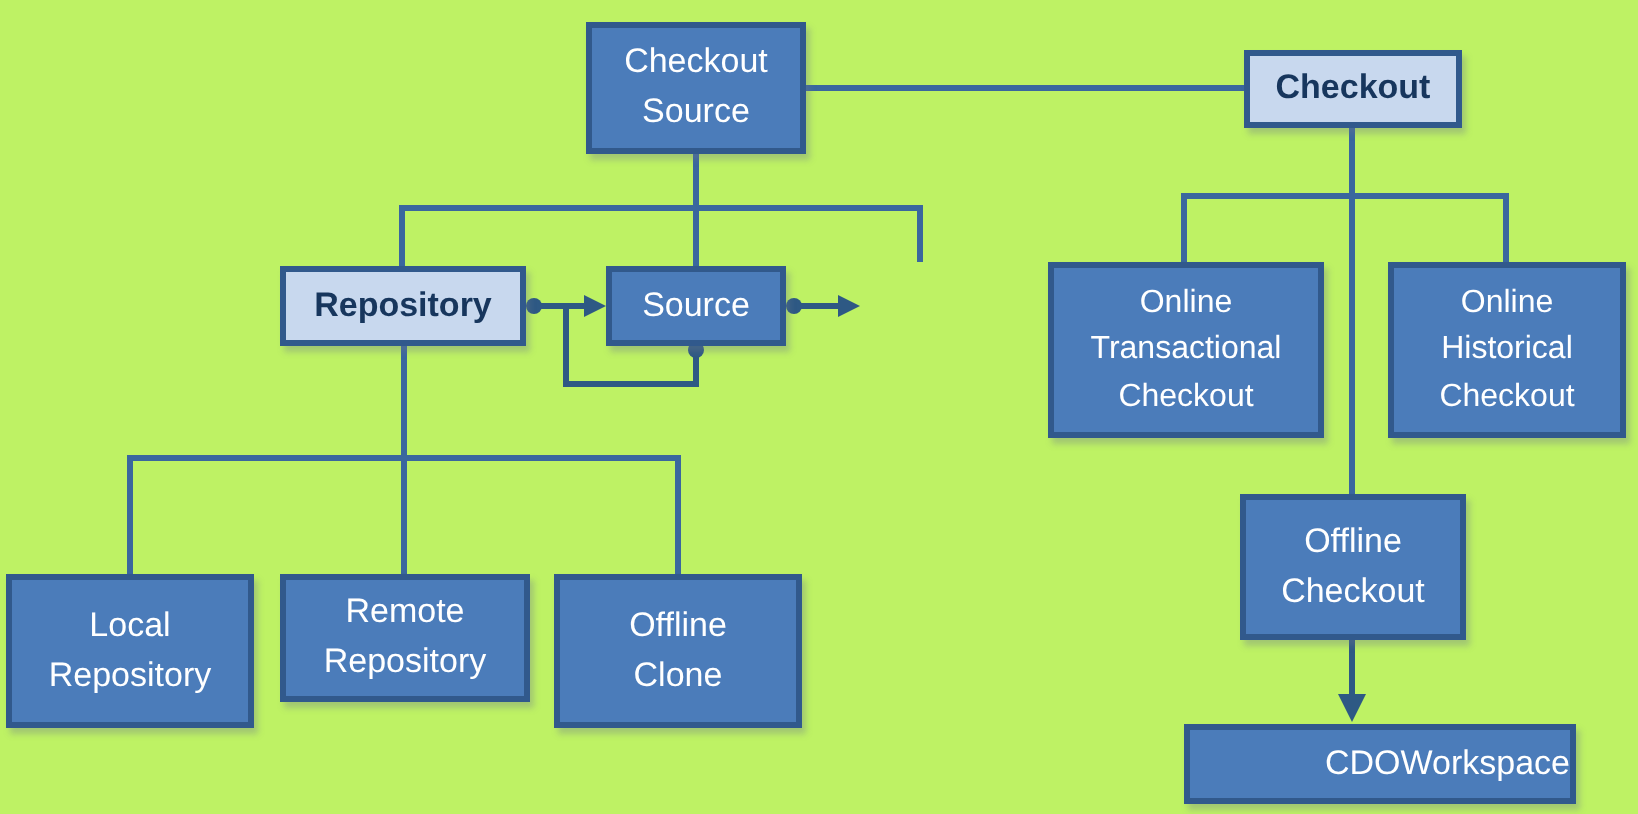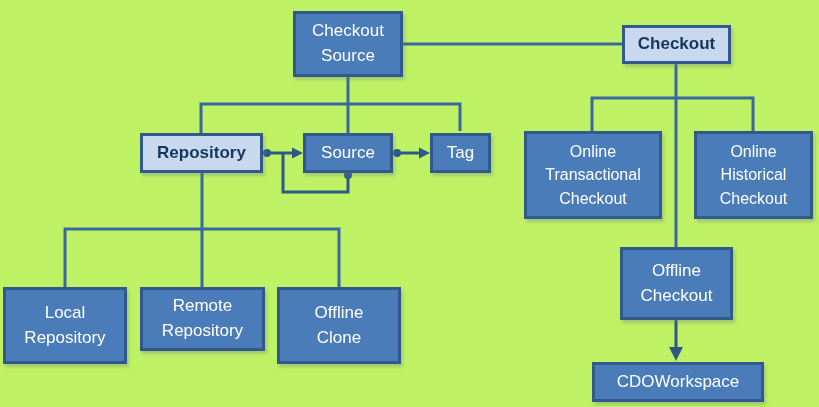--- a/index.html
+++ b/index.html
@@ -39,21 +39,21 @@
   .label { white-space: pre-line; }
 
   #checkout-source     { left: 293px; top: 11px;  width: 110px; height: 66px; }
   #checkout            { left: 622px; top: 25px;  width: 109px; height: 39px; }
   #repository          { left: 140px; top: 133px; width: 123px; height: 40px; }
   #branch              { left: 303px; top: 133px; width: 90px;  height: 40px; }
   #tag                 { left: 430px; top: 133px; width: 61px;  height: 40px; }
   #online-transactional{ left: 524px; top: 131px; width: 138px; height: 88px; font-size: 16px; }
   #online-historical   { left: 694px; top: 131px; width: 119px; height: 88px; font-size: 16px; }
   #offline-checkout    { left: 620px; top: 247px; width: 113px; height: 73px; }
-  #cdoworkspace        { left: 592px; top: 362px; width: 172px; height: 40px; }
+  #cdoworkspace        { left: 592px; top: 362px; width: 196px; height: 40px; justify-content: flex-end; }
   #local-repository    { left: 3px;   top: 287px; width: 124px; height: 77px; justify-content: center; }
   #remote-repository   { left: 140px; top: 287px; width: 125px; height: 64px; }
   #offline-clone       { left: 277px; top: 287px; width: 124px; height: 77px; }
 </style>
 </head>
 <body>
 
 <div class="canvas">
 
   <svg class="connectors" width="819" height="407" viewBox="0 0 819 407">
@@ -94,23 +94,20 @@
   </div>
 
   <div class="node light" id="repository">
     <span class="label">Repository</span>
   </div>
 
   <div class="node" id="branch">
     <span class="label">Source</span>
   </div>
 
-  <div class="node" id="tag">
-    <span class="label">Tag</span>
-  </div>
 
   <div class="node" id="online-transactional">
     <span class="label">Online
 Transactional
 Checkout</span>
   </div>
 
   <div class="node" id="online-historical">
     <span class="label">Online
 Historical

